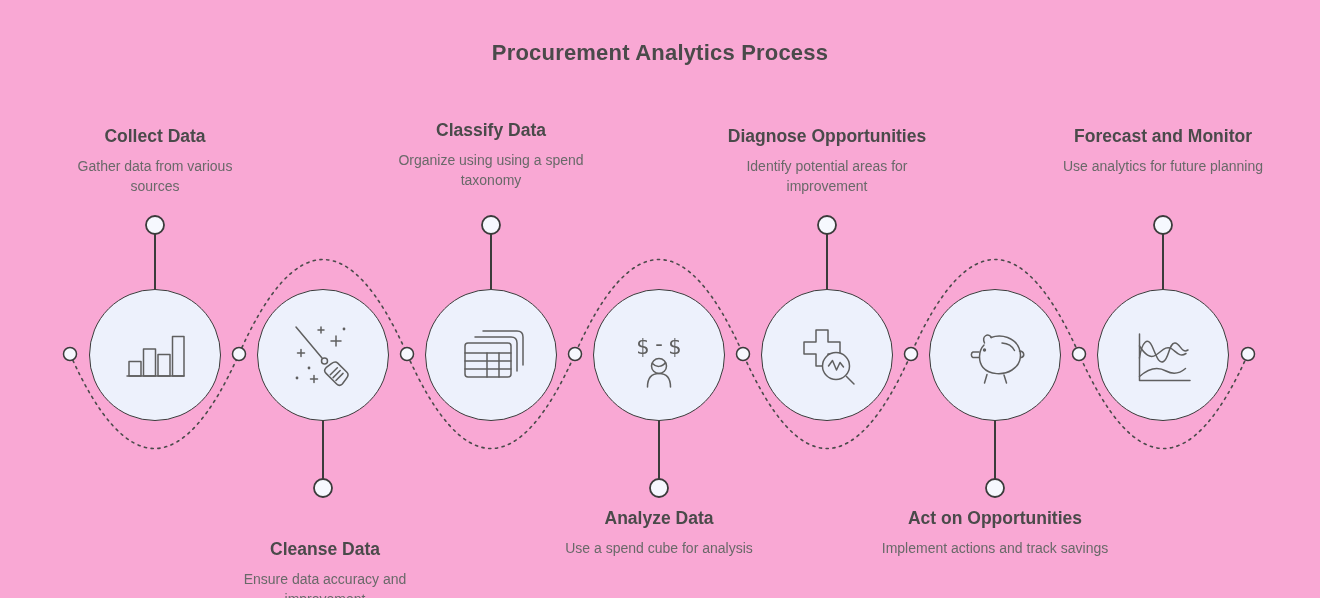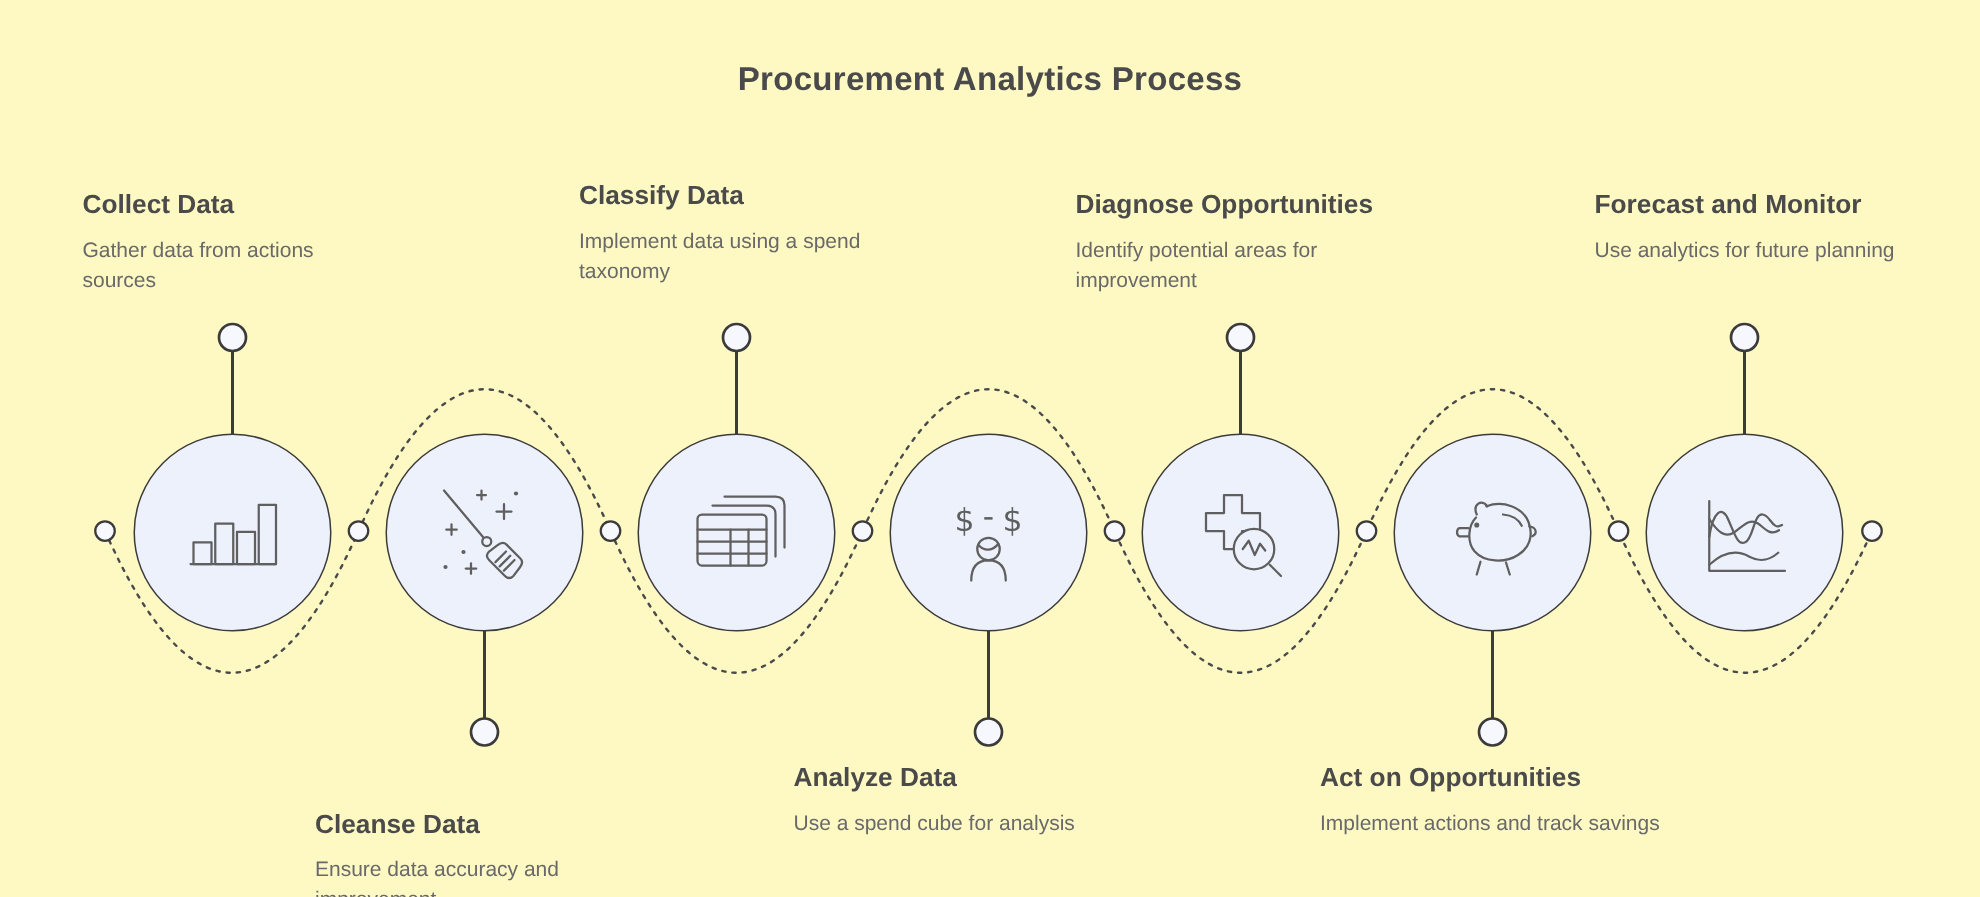--- a/index.html
+++ b/index.html
@@ -1,31 +1,31 @@
 <!DOCTYPE html>
 <html><head>
 <meta charset="utf-8">
 <style>
   html,body{margin:0;padding:0;background:#ffffff;}
   .canvas{
-    position:relative;width:1320px;height:598px;background:#fef9c3;overflow:hidden;
+    position:relative;width:1320px;height:598px;background:#f9a8d4;overflow:hidden;
     font-family:"Liberation Sans",sans-serif;
   }
   .title{
     position:absolute;left:0;top:40px;width:1320px;text-align:center;
     font-size:22px;font-weight:700;color:#4a4a4a;letter-spacing:.2px;
   }
   svg.connectors{position:absolute;left:0;top:0;}
   .node{
     position:absolute;width:132px;height:132px;border-radius:50%;
     background:#edf1fc;border:1.5px solid #3b3b3b;
     display:flex;align-items:center;justify-content:center;box-sizing:border-box;
   }
   .node svg{display:block;}
-  .label{position:absolute;text-align:left;}
+  .label{position:absolute;text-align:center;}
   .label h3{
     margin:0 0 9px 0;font-size:17.5px;font-weight:700;color:#4a4a4a;white-space:nowrap;
   }
   .label p{
     margin:0;font-size:14px;line-height:20px;color:#696969;font-weight:400;
   }
   
   .n1{left:89px;top:289px;}  .n2{left:257px;top:289px;} .n3{left:425px;top:289px;}
   .n4{left:593px;top:289px;} .n5{left:761px;top:289px;} .n6{left:929px;top:289px;}
   .n7{left:1097px;top:289px;}
@@ -161,25 +161,25 @@
     <svg width="76" height="76" viewBox="0 0 76 76" fill="none" stroke="#5f5f5f" stroke-width="1.5" stroke-linecap="round" stroke-linejoin="round">
       <path d="M 14.5 17 V 63.5 H 65"></path>
       <path d="M 14.5 41 C 17 24 23 20 27 29 C 31.5 39 33.5 47 38.5 44.5 C 44 42 44 25.5 50 26 C 55.5 26.5 56.5 37 63 33"></path>
       <path d="M 14.5 29 C 20 37.5 25 42 31 38 C 37 34 41 28 47 32 C 51.5 35 54.5 40.5 61 36.5"></path>
       <path d="M 14.5 59.5 C 24 51 33 49.5 41 54 C 47.5 57.5 53.5 57.5 60.5 51.5"></path>
     </svg>
   </div>
 
   <div class="label l1">
     <h3>Collect Data</h3>
-    <p>Gather data from actions sources</p>
+    <p>Gather data from various sources</p>
   </div>
   <div class="label l3">
     <h3>Classify Data</h3>
-    <p>Implement data using a spend taxonomy</p>
+    <p>Organize using using a spend taxonomy</p>
   </div>
   <div class="label l7">
     <h3>Forecast and Monitor</h3>
     <p>Use analytics for future planning</p>
   </div>
   <div class="label l5">
     <h3>Diagnose Opportunities</h3>
     <p>Identify potential areas for improvement</p>
   </div>
   <div class="label l2">

